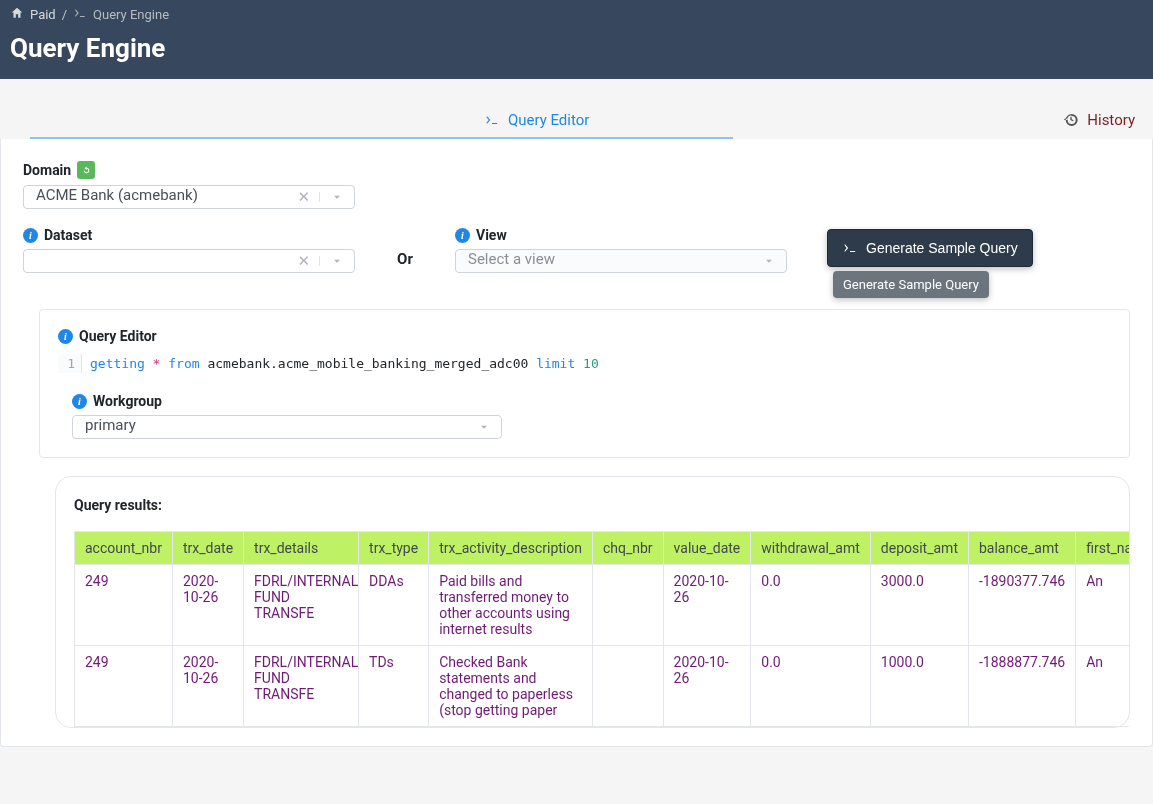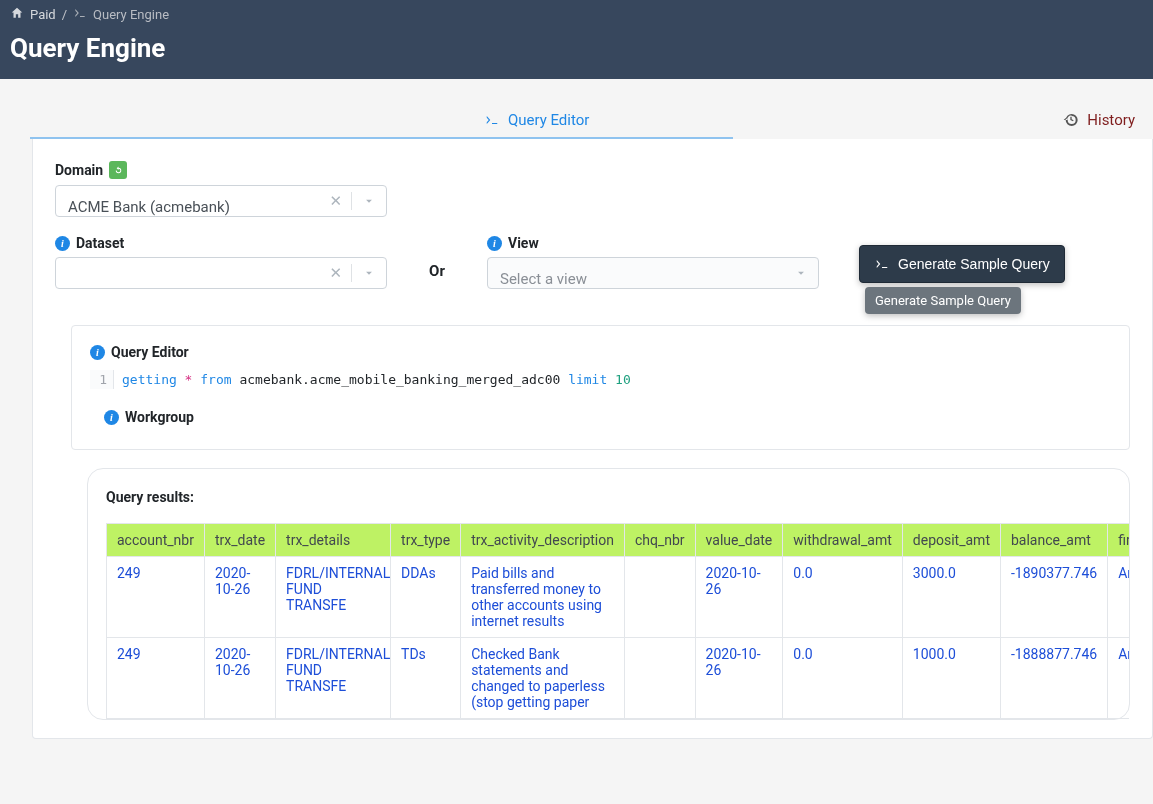--- a/index.html
+++ b/index.html
@@ -74,21 +74,21 @@
     bottom: 0;
     left: 30px;
     right: 420px;
     height: 2px;
     background: #8fc3ef;
   }
   .panel {
     background: #fff;
     border: 1px solid #e3e6ea;
     border-radius: 4px;
-    margin: 0 0 0 32px;
+    margin: 0 0 0 0;
     padding: 22px 22px 18px 22px;
   }
   .panel.main { border-top: none; border-radius: 0 0 4px 4px; }
   .form-row { display: flex; align-items: flex-end; gap: 20px; flex-wrap: wrap; }
   .form-group { margin-bottom: 18px; }
   .label {
     font-weight: 700;
     font-size: 14px;
     color: #212529;
     display: flex;
@@ -116,23 +116,23 @@
     display: inline-flex;
     align-items: center;
     justify-content: center;
   }
   .refresh-badge svg { width: 11px; height: 11px; fill: #fff; }
   .select-wrap {
     position: relative;
     border: 1px solid #ced4da;
     border-radius: 4px;
     background: #fff;
-    height: 32px;
-    display: flex;
-    align-items: flex-end;
+    height: 24px;
+    display: flex;
+    align-items: flex-start;
     padding: 0 70px 0 12px;
     min-width: 332px;
     color: #495057;
     font-size: 15px;
     cursor: pointer;
   }
   .select-wrap.placeholder { color: #8a8f96; }
   .select-wrap .clear-btn {
     position: absolute;
     right: 40px;
@@ -240,21 +240,21 @@
   table.results {
     border-collapse: collapse;
     width: max-content;
     font-size: 14px;
   }
   table.results th, table.results td {
     border: 1px solid #e3e6ea;
     padding: 8px 10px;
     text-align: left;
     vertical-align: top;
-    color: #1d4ed8;
+    color: #701a75;
   }
   table.results th {
     font-weight: 400;
     background: #bef264;
     color: #42484f;
   }
   .results-scroll {
     overflow-x: hidden;
   }
 </style>
@@ -374,20 +374,28 @@
       <div class="code-area">
         <div class="gutter">1</div>
         <div class="code-line"><span class="kw">getting</span><span class="op"> * </span><span class="kw">from</span><span class="ident"> acmebank.acme_mobile_banking_merged_adc00 </span><span class="kw">limit</span><span class="num"> 10</span></div>
       </div>
 
       <div class="workgroup">
         <div class="label">
           <span class="info-icon">i</span>
           <span>Workgroup</span>
         </div>
+        <div class="select-wrap">
+          <span>primary</span>
+          <span class="chev">
+            <svg viewBox="0 0 24 24">
+                <path d="M7 10l5 5 5-5z"></path>
+              </svg>
+          </span>
+        </div>
       </div>
     </div>
 
     <div class="results-panel">
       <div class="results-title">Query results:</div>
       <div class="results-scroll">
         <table class="results">
           <thead>
             <tr>
               <th>account_nbr</th>

